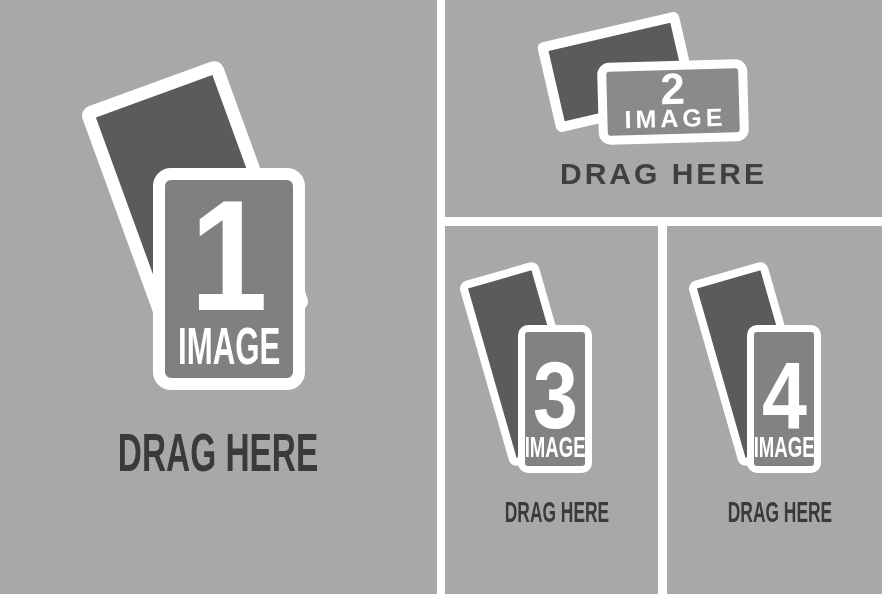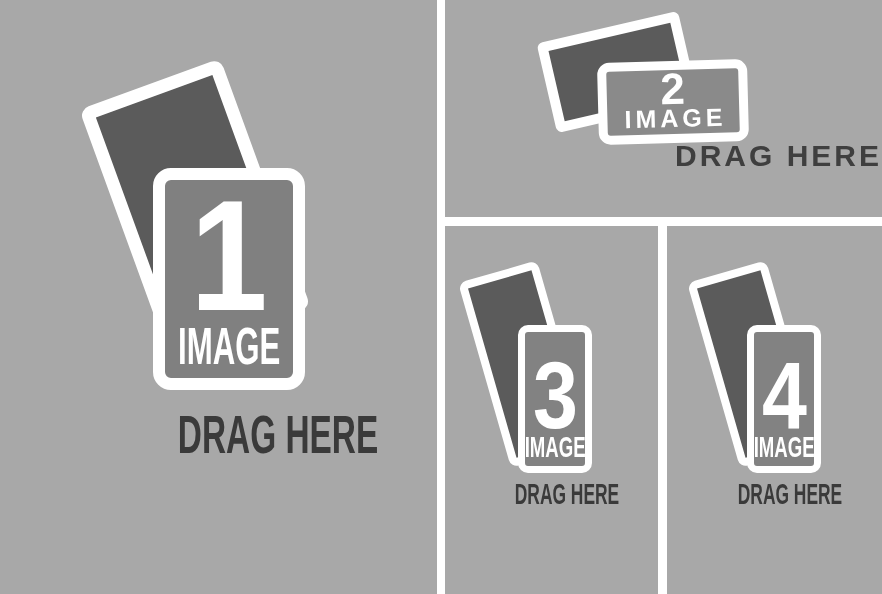--- a/index.html
+++ b/index.html
@@ -36,24 +36,25 @@
     align-items: center;
     justify-content: flex-end;
     color: #ffffff;
     font-weight: bold;
     text-align: center;
     z-index: 2;
   }
   .num, .imglabel { display: block; white-space: nowrap; }
   .drag {
     position: absolute;
-    text-align: right;
+    text-align: center;
     font-weight: bold;
     color: #3a3a3a;
     z-index: 3;
+    margin-top: 18px;
   }
   .cond { display: inline-block; white-space: nowrap; }
 
   
   #z1 .back-frame  { left: 120px; top: 76px;  width: 150px; height: 265px;
                      border-width: 13px; transform: rotate(-20deg); }
   #z1 .front-frame { left: 153px; top: 168px; width: 152px; height: 222px;
                      background: #808080; padding-bottom: 6px; }
   #z1 .num      { font-size: 158px; line-height: 0.80; transform: scaleX(0.88); }
   #z1 .imglabel { font-size: 52px;  line-height: 1.0;  transform: scaleX(0.60); margin-top: 2px; }

